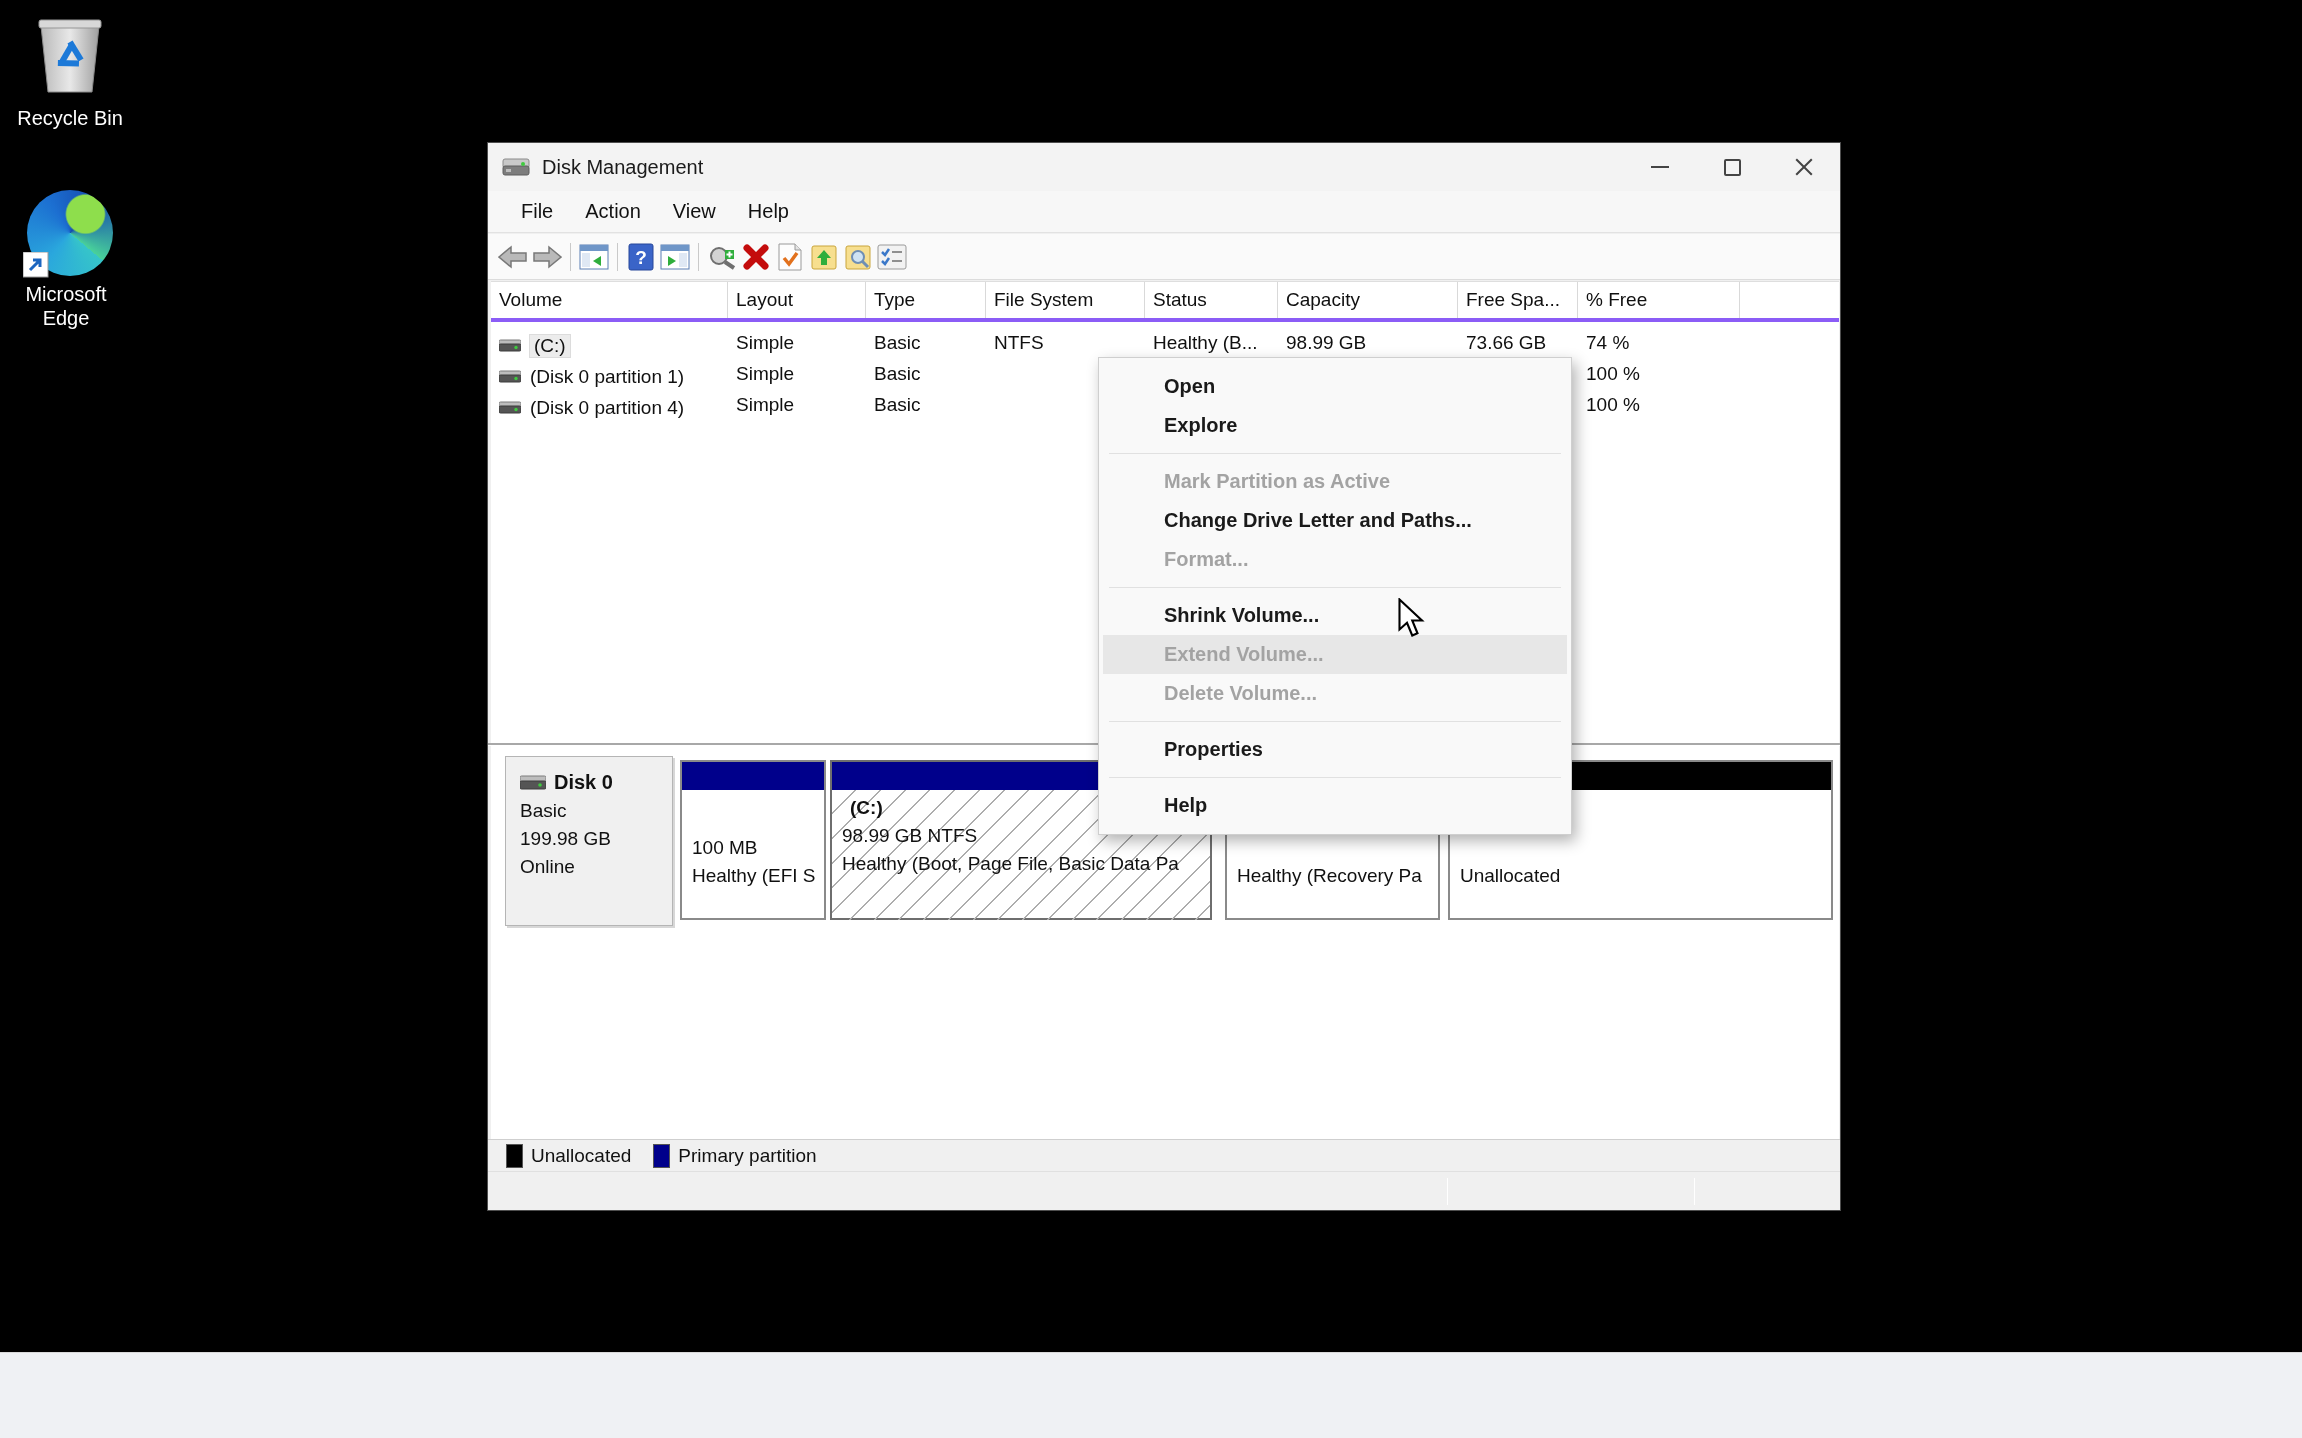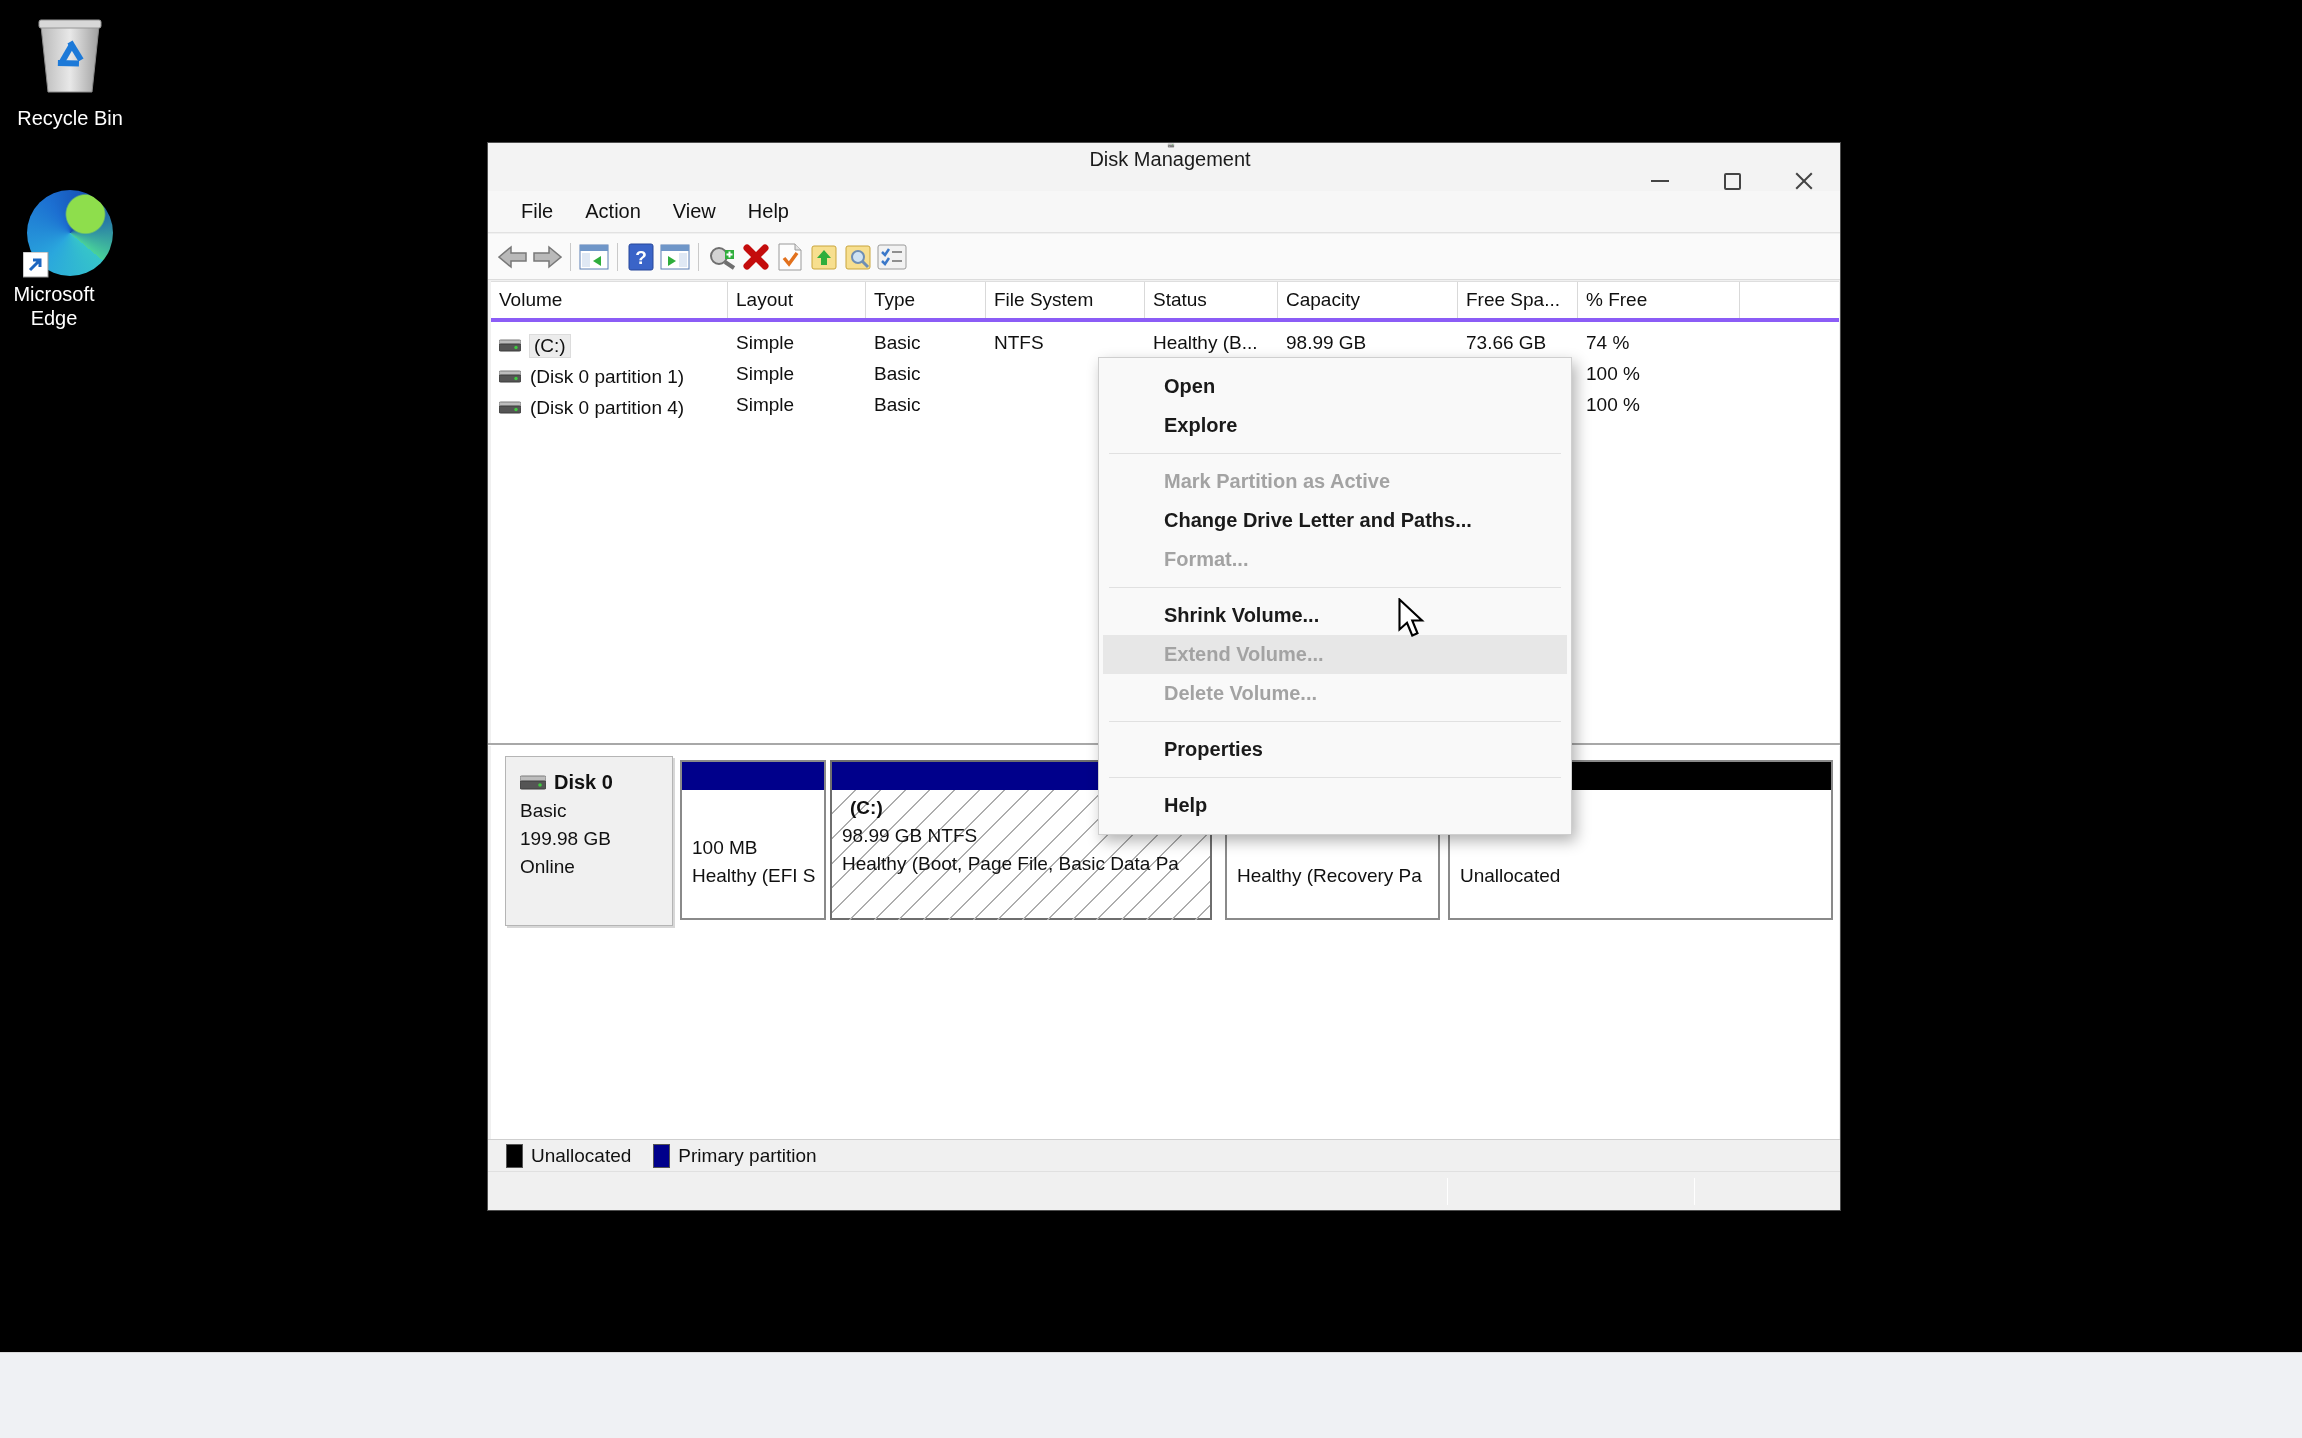--- a/index.html
+++ b/index.html
@@ -7,21 +7,21 @@
   body { font-family:"Liberation Sans","DejaVu Sans",sans-serif; background:#000; position:relative; overflow:hidden; }
   .abs { position:absolute; }
 
   
   .desk-icon { position:absolute; width:128px; text-align:center; cursor:default; }
   .desk-icon .lbl { color:#fff; font-size:20px; line-height:24px; text-shadow:0 1px 3px #000,0 0 4px #000; margin-top:6px; }
 
   
   .win { position:absolute; left:487px; top:142px; width:1354px; height:1069px;
          background:#f0f0f0; border:1px solid #4e4e4e; box-shadow:0 10px 30px rgba(0,0,0,.6); }
-  .titlebar { position:absolute; left:0; top:0; right:0; height:48px; background:#f3f3f3; display:flex; align-items:center;flex-direction:column; }
+  .titlebar { position:absolute; left:0; top:0; right:0; height:48px; background:#f3f3f3; display:flex; align-items:center; }
   .title-text { font-size:20px; color:#1b1b1b; margin-left:12px; }
   .win-controls { margin-left:auto; display:flex; height:100%; }
   .win-btn { width:72px; height:100%; display:flex; align-items:center; justify-content:center; }
   .glyph-min { width:18px; height:2px; background:#444; }
   .glyph-max { width:17px; height:17px; border:2px solid #444; border-radius:2px; }
   .glyph-close { position:relative; width:20px; height:20px; }
   .glyph-close:before,.glyph-close:after { content:""; position:absolute; left:-1px; top:9px; width:22px; height:2px; background:#444; }
   .glyph-close:before { transform:rotate(45deg);} .glyph-close:after { transform:rotate(-45deg);}
 
   .menubar { position:absolute; left:0; top:48px; right:0; height:42px; background:#f7f7f7; display:flex; align-items:center; padding-left:17px; border-bottom:1px solid #e2e2e2; }
@@ -103,21 +103,21 @@
 </div>
 
 <div class="desk-icon" style="left:6px; top:190px;">
   <div style="position:relative; width:86px; height:86px; margin:0 auto;">
     <div class="edge-circle" style="width:86px;height:86px;"></div>
     <svg class="abs" style="left:-4px; top:62px;" width="26" height="26">
       <rect x="0" y="0" width="25" height="25" fill="#fff" stroke="#9a9a9a"></rect>
       <path d="M7 18 L17 8 M10 8 h7 v7" stroke="#1c66c0" stroke-width="3" fill="none"></path>
     </svg>
   </div>
-  <div class="lbl" style="width:96px;margin-left:0;">Microsoft Edge</div>
+  <div class="lbl" style="width:96px;margin-left:12px;">Microsoft Edge</div>
 </div>
 
 <div class="win">
 
   <div class="titlebar">
     <svg width="28" height="22" viewBox="0 0 28 22" style="margin-left:14px;">
       <rect x="1" y="3" width="26" height="9" rx="2" fill="#c9c9c9" stroke="#8b8b8b"></rect>
       <rect x="1" y="10" width="26" height="9" rx="2" fill="#7d7d7d" stroke="#5f5f5f"></rect>
       <circle cx="21" cy="8" r="2" fill="#3fca3f"></circle>
         <rect x="4" y="13" width="5" height="3" fill="#bdbdbd"></rect>

